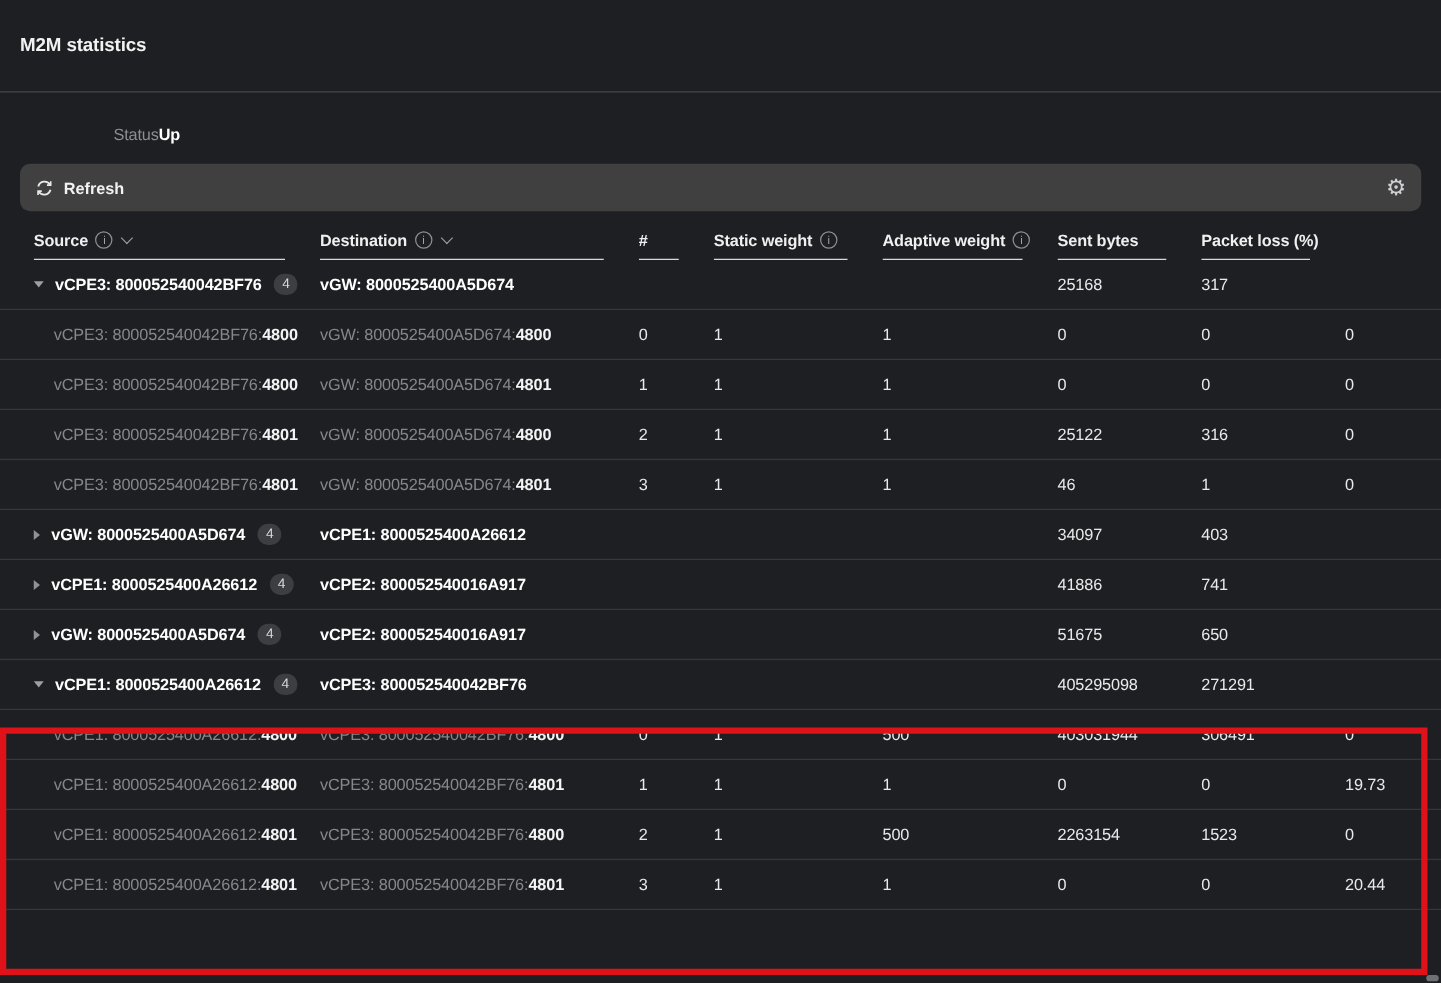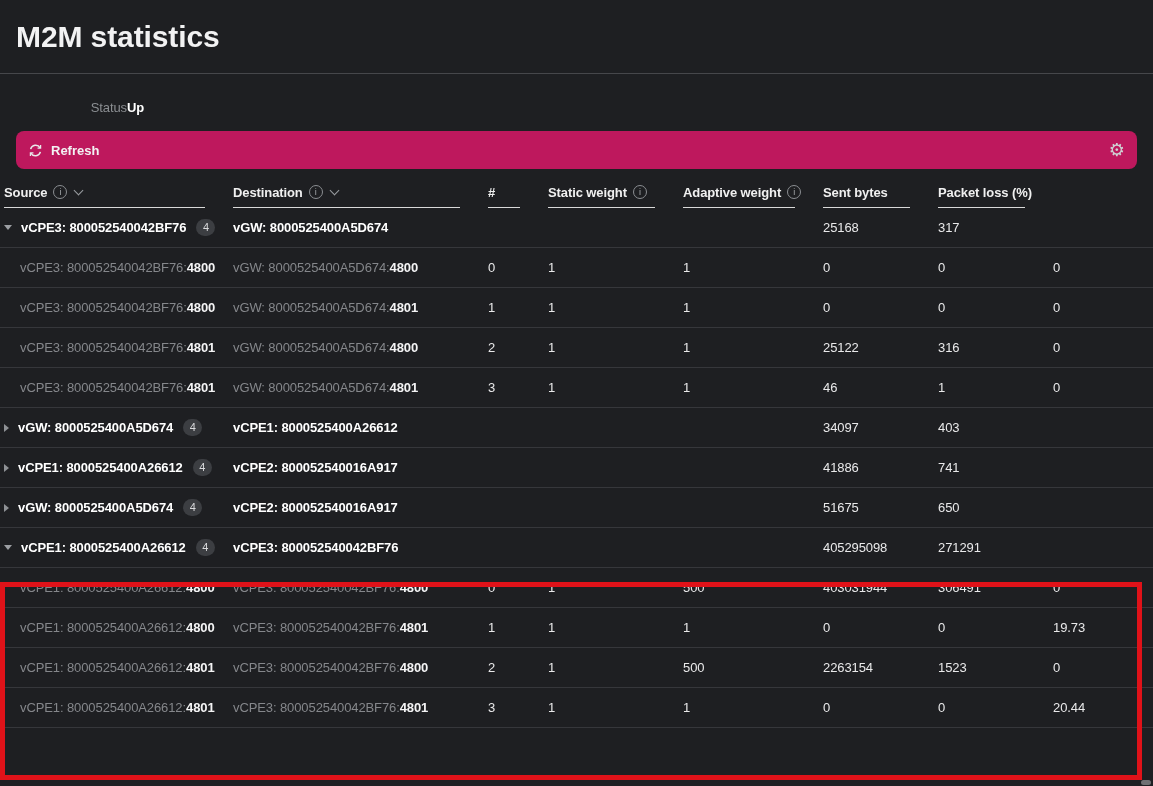--- a/index.html
+++ b/index.html
@@ -6,48 +6,48 @@
   html,body { margin:0; padding:0; }
   body {
     width:1153px; height:786px; overflow:hidden; position:relative;
     background:#1e1f22; color:#f2f2f3;
     font-family:"Liberation Sans", sans-serif;
     letter-spacing:-0.1px;
   }
 
   
   .titlebar { height:74px; border-bottom:1px solid #46474b; display:flex; align-items:center; padding:0 16px; }
-  .page-title { font-size:30px; font-weight:700; margin:0; }
+  .page-title { font-size:15px; font-weight:700; margin:0; }
 
   
   .info { padding:14px 16px 0 16px; }
   .info-row { display:flex; align-items:center; height:38px; font-size:13px;text-align:right; }
   .info-label { width:111px; color:#8b8e92; }
   .info-value { color:#ffffff; font-weight:700; }
 
   
-  .toolbar { margin:5px 16px 0 16px; height:38px; background:#be185d; border-radius:8px;
+  .toolbar { margin:5px 16px 0 16px; height:38px; background:#404040; border-radius:8px;
              display:flex; align-items:center; padding:0 12px; }
   .refresh-btn { display:flex; align-items:center; gap:8px; background:none; border:none;
                  color:#f2f2f3; font:700 13px "Liberation Sans", sans-serif; cursor:pointer; padding:0; }
   .toolbar-spacer { flex:1; }
   .search-box { width:295px; height:30px; background:#35363a; border-radius:8px;
                 display:flex; align-items:center; padding:0 10px 0 12px; }
   .search-input { flex:1; min-width:0; background:transparent; border:none; outline:none;
                   color:#e8e8e9; font:13px "Liberation Sans", sans-serif; }
   .search-input::placeholder { color:#85878b; }
   .icon-btn { background:none; border:none; padding:0; cursor:pointer; display:flex; align-items:center; }
   .gear-btn { margin-left:21px; font-size:18px; color:#cfd0d3; line-height:1; }
 
   
   .table { margin-top:7px; }
   .thead, .row {
     display:grid;
     grid-template-columns:229px 255px 60px 135px 140px 115px 115px 120px;
-    padding-left:4px; align-items:center; font-size:13px;
+    padding-left:27px; align-items:center; font-size:13px;
   }
   .thead { height:32px; font-weight:700; color:#f0f0f0; }
   .th { position:relative; height:100%; display:flex; align-items:center; gap:6px; white-space:nowrap; overflow:hidden; }
   .th::after { content:""; position:absolute; left:0; right:28px; bottom:0; height:1px; background:#d9d9d9; }
 
   .info-icon { width:14px; height:14px; min-width:14px; border:1px solid #8b8e92; border-radius:50%;
                color:#a4a7ab; font-size:9px; font-weight:400; display:inline-flex;
                align-items:center; justify-content:center; }
   .chevron { width:7px; height:7px; border-right:1.6px solid #9a9da1; border-bottom:1.6px solid #9a9da1;
              transform:rotate(45deg); margin-top:-4px; margin-left:2px; }

